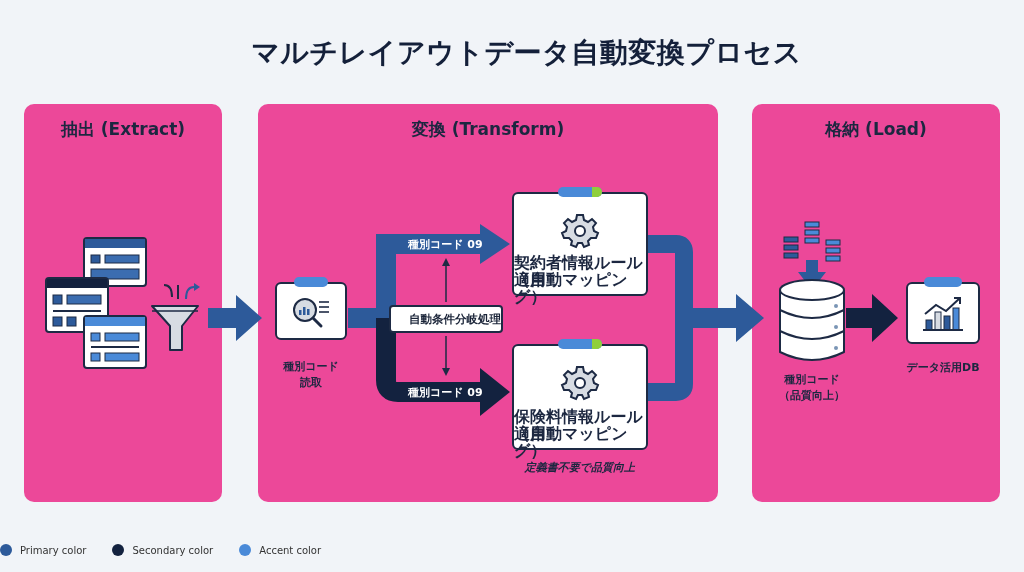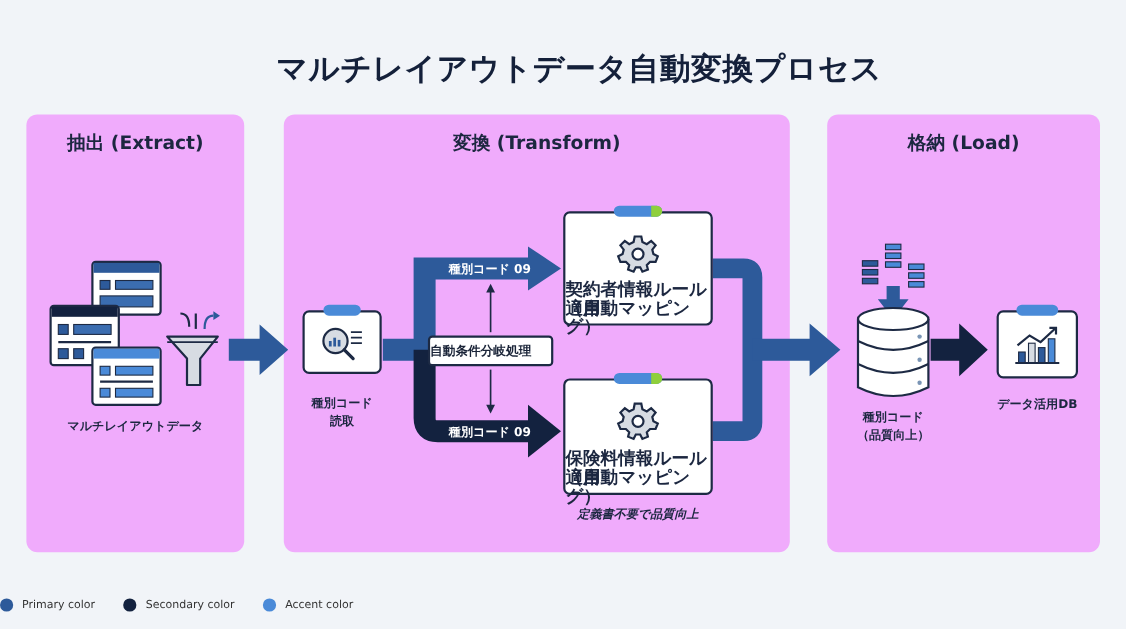--- a/index.html
+++ b/index.html
@@ -4,26 +4,26 @@
 <style>
   * { box-sizing: border-box; margin: 0; padding: 0; }
   html, body { width: 1024px; height: 572px; overflow: hidden; }
   body {
     background: #f1f4f8;
     font-family: "DejaVu Sans", "Liberation Sans", sans-serif;
     color: #1a2438;
     position: relative;
   }
   .title {
-    position: absolute; left: 0; top: 44px; width: 1024px; text-align: center;
+    position: absolute; left: 0; top: 34px; width: 1024px; text-align: center;
     font-size: 28px; font-weight: bold; color: #14203a; letter-spacing: 0.5px; padding-left: 29px;
   }
   .panel {
     position: absolute; top: 104px; height: 398px;
-    background: #f0abfc; border-radius: 10px;
+    background: #ec4899; border-radius: 10px;
   }
   .panel-title {
     position: absolute; left: 0; right: 0; top: 14px; text-align: center;
     font-size: 17px; font-weight: bold; color: #1c2740;
   }
   #p-extract { left: 24px; width: 198px; }
   #p-transform { left: 258px; width: 460px; }
   #p-load { left: 752px; width: 248px; }
 
   .label { position: absolute; text-align: center; font-size: 11px; font-weight: bold; color: #1c2740; line-height: 16px; }
@@ -35,21 +35,21 @@
     width: 44px; height: 10px; border-radius: 6px; background: #4a8ad8;
   }
   .card .tab.green::after {
     content: ""; position: absolute; right: 0; top: 0; width: 10px; height: 10px;
     background: #8fcf3c; border-radius: 0 6px 6px 0;
   }
   .card .card-text { position: absolute; left: 0; right: 0; text-align: left; font-size: 16px; font-weight: bold; line-height: 17px; color: #1c2740; }
   .branch-box {
     position: absolute; left: 389px; top: 305px; width: 114px; height: 28px;
     background: #fff; border: 2px solid #1d2a44; border-radius: 4px;
-    font-size: 11.5px; font-weight: bold; text-align: left; line-height: 24px;
+    font-size: 11.5px; font-weight: bold; text-align: right; line-height: 24px;
   }
   .arrow-label { position: absolute; font-size: 11px; font-weight: bold; color: #fff; }
   svg.flow { position: absolute; left: 0; top: 0; }
   .legend { position: absolute; top: 544px; left: 0; width: 1024px; display: flex; justify-content: flex-start; gap: 26px; font-size: 10px; color: #333; }
   .legend-item { display: flex; align-items: center; gap: 8px; }
   .dot { width: 12px; height: 12px; border-radius: 50%; }
 </style>
 </head>
 <body>
 
@@ -191,21 +191,20 @@
     <rect x="27" y="28" width="6" height="18" fill="#d7dce3" stroke="#1d2a44"></rect>
     <rect x="36" y="32" width="6" height="14" fill="#2d5a9a" stroke="#1d2a44"></rect>
     <rect x="45" y="24" width="6" height="22" fill="#4a8ad8" stroke="#1d2a44"></rect>
     <line x1="15" y1="46" x2="55" y2="46" stroke="#1d2a44" stroke-width="2"></line>
     <polyline points="17,30 28,21 38,27 52,14" fill="none" stroke="#1d2a44" stroke-width="2"></polyline>
     <polyline points="46,14 52,14 52,20" fill="none" stroke="#1d2a44" stroke-width="2"></polyline>
   </svg>
 </div>
 
 <div class="label" style="left:24px; top:380px; width:198px;">
-  <div>マルチレイアウトデータ</div>
 </div>
 <div class="label" style="left:261px; top:359px; width:100px;">
   <div>種別コード</div>
   <div>読取</div>
 </div>
 <div class="label" style="left:500px; top:460px; width:160px;font-style:italic;">定義書不要で品質向上</div>
 <div class="label" style="left:762px; top:372px; width:100px;">
   <div>種別コード</div>
   <div>（品質向上）</div>
 </div>

